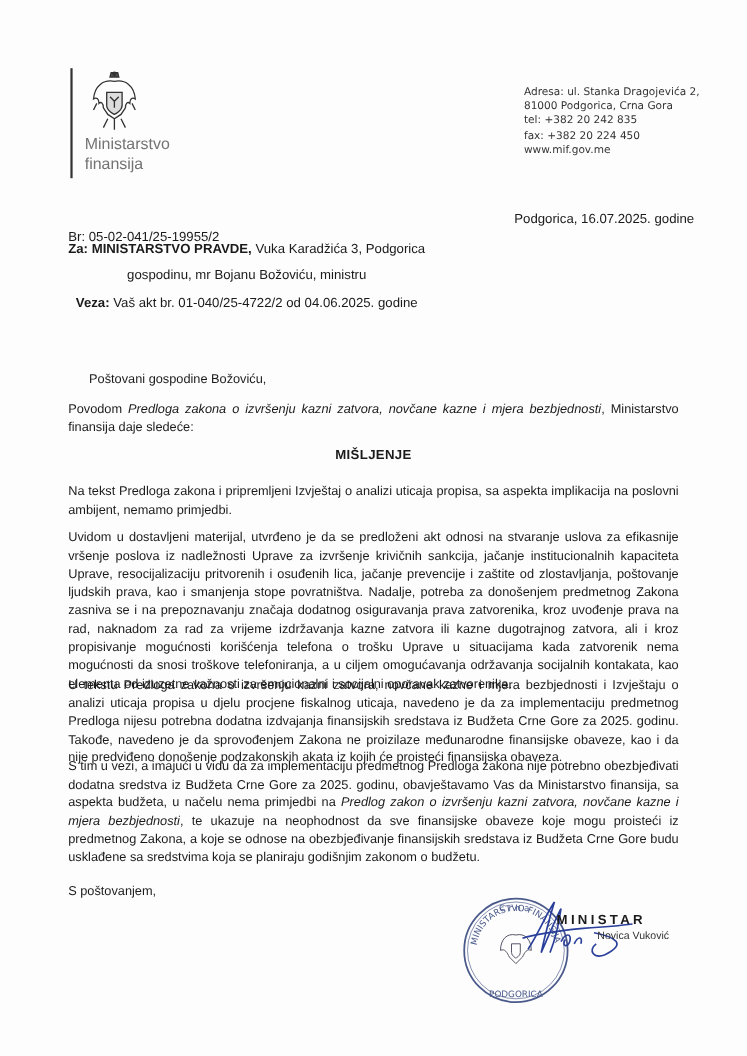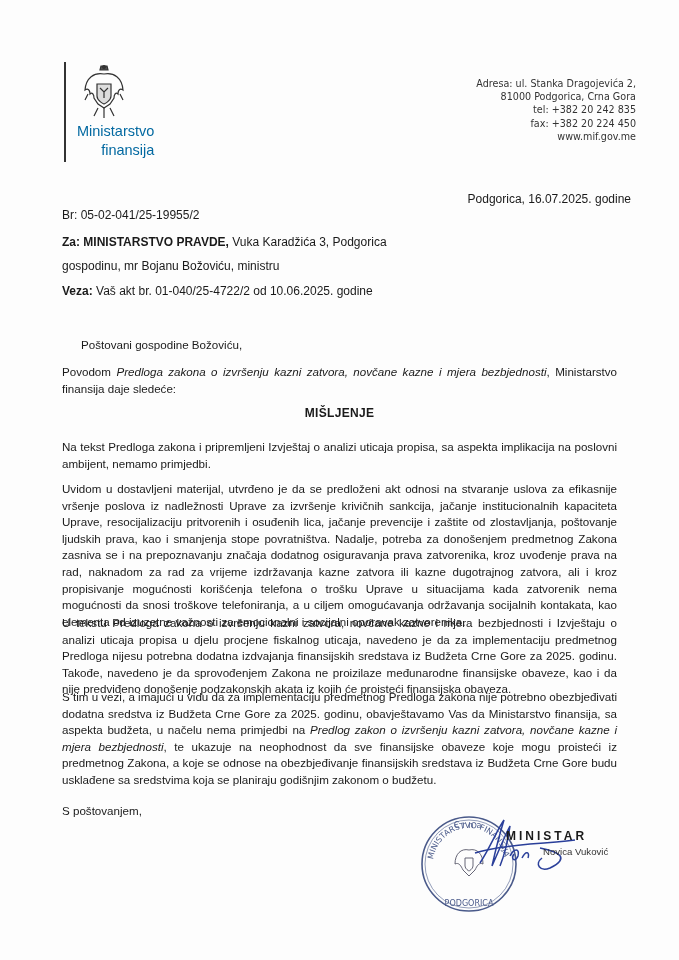--- a/index.html
+++ b/index.html
@@ -3,30 +3,30 @@
 <meta charset="utf-8">
 <style>
   html, body { margin: 0; padding: 0; background: #ffffff; }
   body { width: 679px; height: 960px; position: relative; overflow: hidden;
          font-family: "Liberation Sans", sans-serif; color: #1a1a1a; }
   .page { position: absolute; left: 0; top: 0; width: 679px; height: 960px; background: #fdfdfd; }
 
   
   .vbar { position: absolute; left: 64px; top: 62px; width: 2px; height: 100px; background: #333; }
   .crest { position: absolute; left: 80px; top: 64px; width: 48px; height: 58px; }
-  .ministry { position: absolute; left: 77px; top: 122px; font-size: 14.5px; line-height: 19px; color: #0369a1; text-align: right; }
+  .ministry { position: absolute; left: 77px; top: 122px; font-size: 14.5px; line-height: 19px; color: #737373; }
 
   
-  .address { position: absolute; right: 43px; top: 77px; text-align: right;
+  .address { position: absolute; right: 43px; top: 77px; 
              font-size: 9.6px; line-height: 13.2px; color: #333; font-family: "DejaVu Sans", sans-serif; }
 
   .refline { position: absolute; left: 62px; top: 208px; font-size: 12px; }
   .dateline { position: absolute; right: 48px; top: 192px; font-size: 12px; }
 
-  .meta { position: absolute; left: 62px; top: 230px; font-size: 12px; line-height: 24.3px; }
+  .meta { position: absolute; left: 62px; top: 214px; font-size: 12px; line-height: 24.3px; text-align: center; }
   .meta b { font-weight: bold; }
 
   .body-text { position: absolute; left: 62px; width: 555px; font-size: 11.6px; line-height: 16.6px;
                text-align: justify; }
   .salute { top: 337px; margin-left: 19px; }
   .intro { top: 364px; }
   .heading { position: absolute; left: 0; width: 679px; top: 406px; text-align: center;
              font-weight: bold; font-size: 12px; letter-spacing: 0.3px; }
   .p1 { top: 439px; }
   .p2 { top: 481px; }
@@ -71,21 +71,21 @@
     <div>fax: +382 20 224 450</div>
     <div>www.mif.gov.me</div>
   </div>
 
   <div class="refline">Br: 05-02-041/25-19955/2</div>
   <div class="dateline">Podgorica, 16.07.2025. godine</div>
 
   <div class="meta">
     <div><b>Za: MINISTARSTVO PRAVDE,</b><span> Vuka Karadžića 3, Podgorica</span></div>
     <div>gospodinu, mr Bojanu Božoviću, ministru</div>
-    <div><b>Veza:</b><span> Vaš akt br. 01-040/25-4722/2 od 10.06.2025. godine</span></div>
+    <div><b>Veza:</b><span> Vaš akt br. 01-040/25-4722/2 od 04.06.2025. godine</span></div>
   </div>
 
   <div class="body-text salute">Poštovani gospodine Božoviću,</div>
   <div class="body-text intro"><span>Povodom </span><i>Predloga zakona o izvršenju kazni zatvora, novčane kazne i mjera bezbjednosti</i><span>, Ministarstvo finansija daje sledeće:</span></div>
 
   <div class="heading">MIŠLJENJE</div>
 
   <div class="body-text p1">Na tekst Predloga zakona i pripremljeni Izvještaj o analizi uticaja propisa, sa aspekta implikacija na poslovni ambijent, nemamo primjedbi.</div>
   <div class="body-text p2">Uvidom u dostavljeni materijal, utvrđeno je da se predloženi akt odnosi na stvaranje uslova za efikasnije vršenje poslova iz nadležnosti Uprave za izvršenje krivičnih sankcija, jačanje institucionalnih kapaciteta Uprave, resocijalizaciju pritvorenih i osuđenih lica, jačanje prevencije i zaštite od zlostavljanja, poštovanje ljudskih prava, kao i smanjenja stope povratništva. Nadalje, potreba za donošenjem predmetnog Zakona zasniva se i na prepoznavanju značaja dodatnog osiguravanja prava zatvorenika, kroz uvođenje prava na rad, naknadom za rad za vrijeme izdržavanja kazne zatvora ili kazne dugotrajnog zatvora, ali i kroz propisivanje mogućnosti korišćenja telefona o trošku Uprave u situacijama kada zatvorenik nema mogućnosti da snosi troškove telefoniranja, a u ciljem omogućavanja održavanja socijalnih kontakata, kao elementa od izuzetne važnosti za emocionalni i socijalni oporavak zatvorenika.</div>
   <div class="body-text p3">U tekstu Predloga zakona o izvršenju kazni zatvora, novčane kazne i mjera bezbjednosti i Izvještaju o analizi uticaja propisa u djelu procjene fiskalnog uticaja, navedeno je da za implementaciju predmetnog Predloga nijesu potrebna dodatna izdvajanja finansijskih sredstava iz Budžeta Crne Gore za 2025. godinu. Takođe, navedeno je da sprovođenjem Zakona ne proizilaze međunarodne finansijske obaveze, kao i da nije predviđeno donošenje podzakonskih akata iz kojih će proisteći finansijska obaveza.</div>

